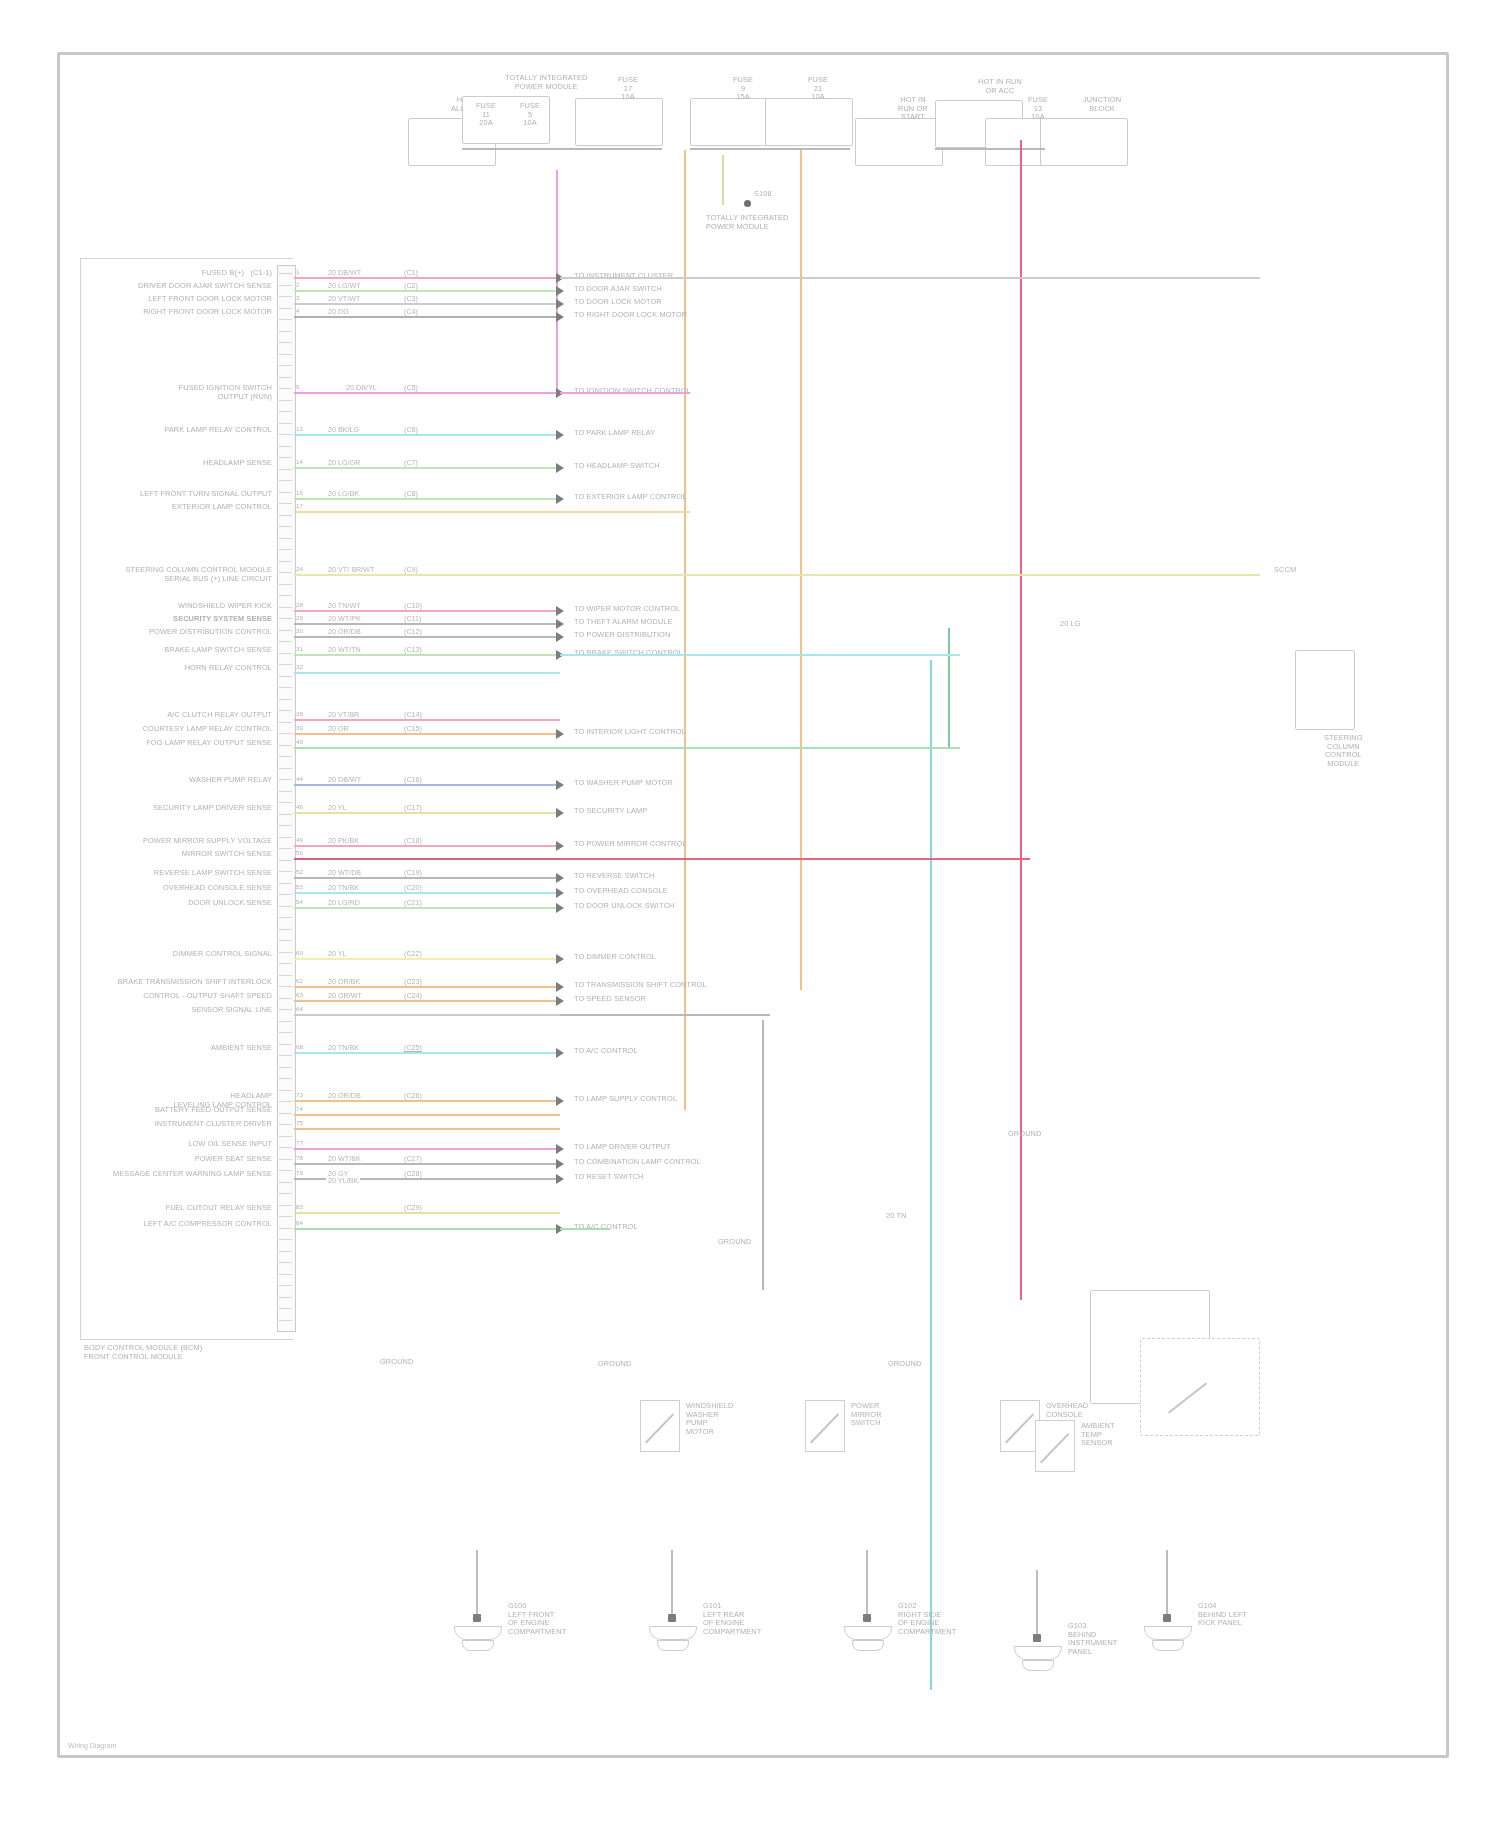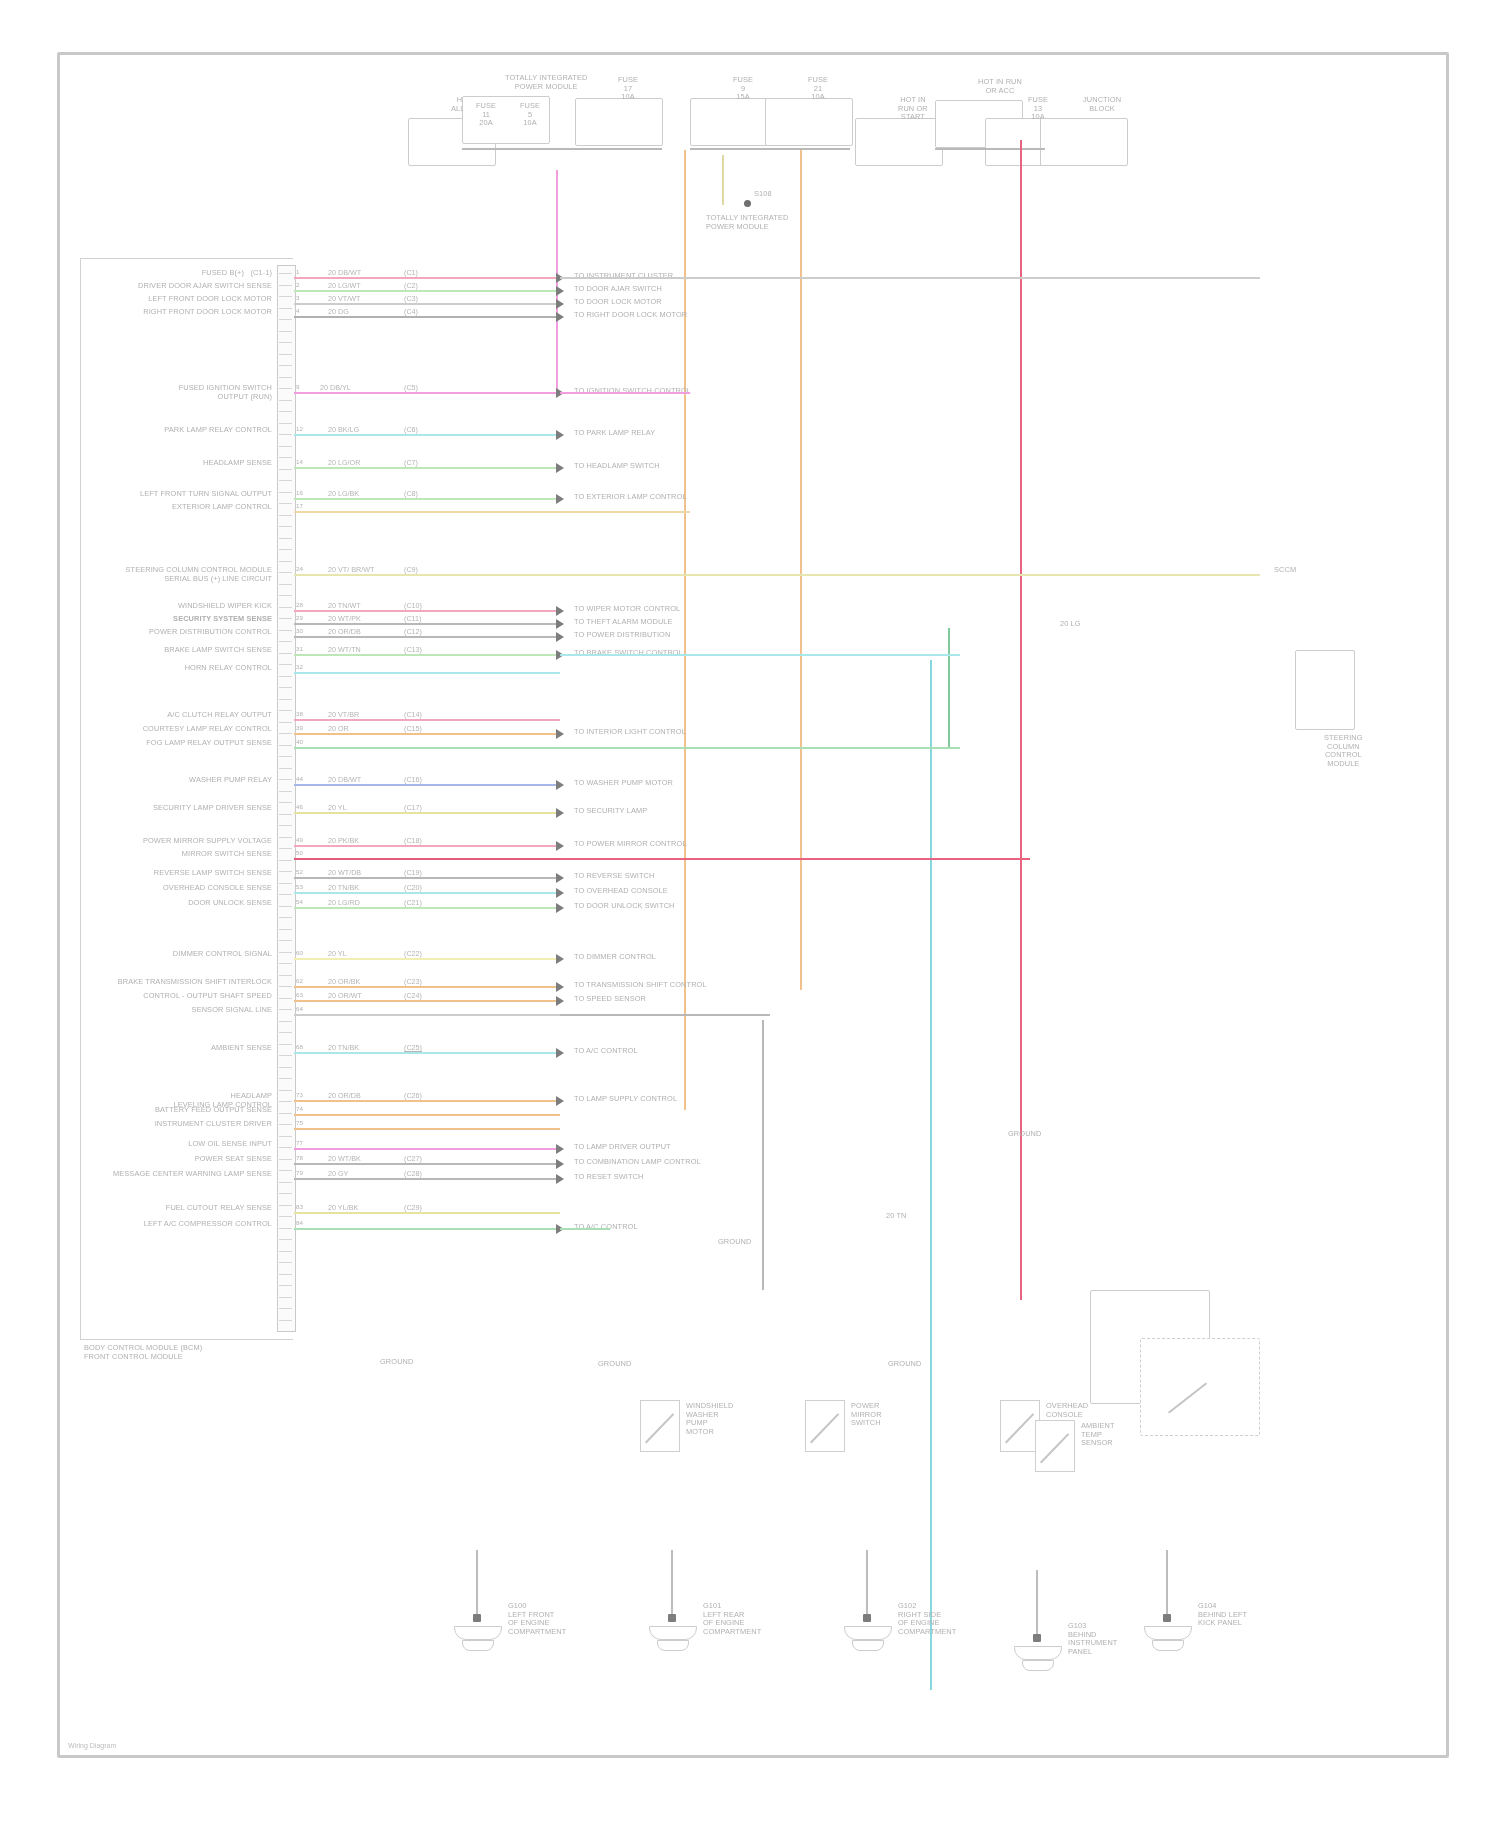--- a/index.html
+++ b/index.html
@@ -204,21 +204,21 @@
       <div class="wire h" style="left:294px;top:316px;width:266px;background:#b0b0b0;"></div>
       <div class="lbl r" style="left: auto; top: 308px; right: 1228px;">RIGHT FRONT DOOR LOCK MOTOR</div>
       <div class="wirelab" style="left: 326px; top: 307px;">20 DG</div>
       <div class="wirelab" style="left: 402px; top: 307px;">(C4)</div>
       <div class="arrowR" style="left:556px;top:312px;"></div>
       <div class="lbl" style="left: 574px; top: 311px;">TO RIGHT DOOR LOCK MOTOR</div>
       <div class="lbl" style="left: 296px; top: 307px; font-size: 6.2px;">4</div>
       <div class="wire h" style="left:294px;top:392px;width:266px;background:#f09ee0;"></div>
       <div class="lbl r" style="left: auto; top: 384px; right: 1228px;">FUSED IGNITION SWITCH
 OUTPUT (RUN)</div>
-      <div class="wirelab" style="left: 318px; top: 383px;">20 DB/YL</div>
+      <div class="wirelab" style="left: 344px; top: 383px;">20 DB/YL</div>
       <div class="wirelab" style="left: 402px; top: 383px;">(C5)</div>
       <div class="arrowR" style="left:556px;top:388px;"></div>
       <div class="lbl" style="left: 574px; top: 387px;">TO IGNITION SWITCH CONTROL</div>
       <div class="lbl" style="left: 296px; top: 383px; font-size: 6.2px;">9</div>
       <div class="wire h" style="left:294px;top:434px;width:266px;background:#a9e8ea;"></div>
       <div class="lbl r" style="left: auto; top: 426px; right: 1228px;">PARK LAMP RELAY CONTROL</div>
       <div class="wirelab" style="left: 326px; top: 425px;">20 BK/LG</div>
       <div class="wirelab" style="left: 402px; top: 425px;">(C6)</div>
       <div class="arrowR" style="left:556px;top:430px;"></div>
       <div class="lbl" style="left: 574px; top: 429px;">TO PARK LAMP RELAY</div>
@@ -397,21 +397,21 @@
       <div class="lbl" style="left: 296px; top: 1154px; font-size: 6.2px;">78</div>
       <div class="wire h" style="left:294px;top:1178px;width:266px;background:#b8b8b8;"></div>
       <div class="lbl r" style="left: auto; top: 1170px; right: 1228px;">MESSAGE CENTER WARNING LAMP SENSE</div>
       <div class="wirelab" style="left: 326px; top: 1169px;">20 GY</div>
       <div class="wirelab" style="left: 402px; top: 1169px;">(C28)</div>
       <div class="arrowR" style="left:556px;top:1174px;"></div>
       <div class="lbl" style="left: 574px; top: 1173px;">TO RESET SWITCH</div>
       <div class="lbl" style="left: 296px; top: 1169px; font-size: 6.2px;">79</div>
       <div class="wire h" style="left:294px;top:1212px;width:266px;background:#e8e2a0;"></div>
       <div class="lbl r" style="left: auto; top: 1204px; right: 1228px;">FUEL CUTOUT RELAY SENSE</div>
-      <div class="wirelab" style="left: 326px; top: 1203px;">20 YL/BK</div>
+      <div class="wirelab" style="left: 326px; top: 1176px;">20 YL/BK</div>
       <div class="wirelab" style="left: 402px; top: 1203px;">(C29)</div>
       <div class="lbl" style="left: 296px; top: 1203px; font-size: 6.2px;">83</div>
       <div class="wire h" style="left:294px;top:1228px;width:266px;background:#a8dfb5;"></div>
       <div class="lbl r" style="left: auto; top: 1220px; right: 1228px;">LEFT A/C COMPRESSOR CONTROL</div>
       <div class="arrowR" style="left:556px;top:1224px;"></div>
       <div class="lbl" style="left: 574px; top: 1223px;">TO A/C CONTROL</div>
       <div class="lbl" style="left: 296px; top: 1219px; font-size: 6.2px;">84</div>
       <div class="wire h" style="left:560px;top:277px;width:700px;background:#cccccc;"></div>
       <div class="wire h" style="left:560px;top:392px;width:130px;background:#f09ee0;"></div>
       <div class="wire h" style="left:560px;top:511px;width:130px;background:#f0d9a8;"></div>

